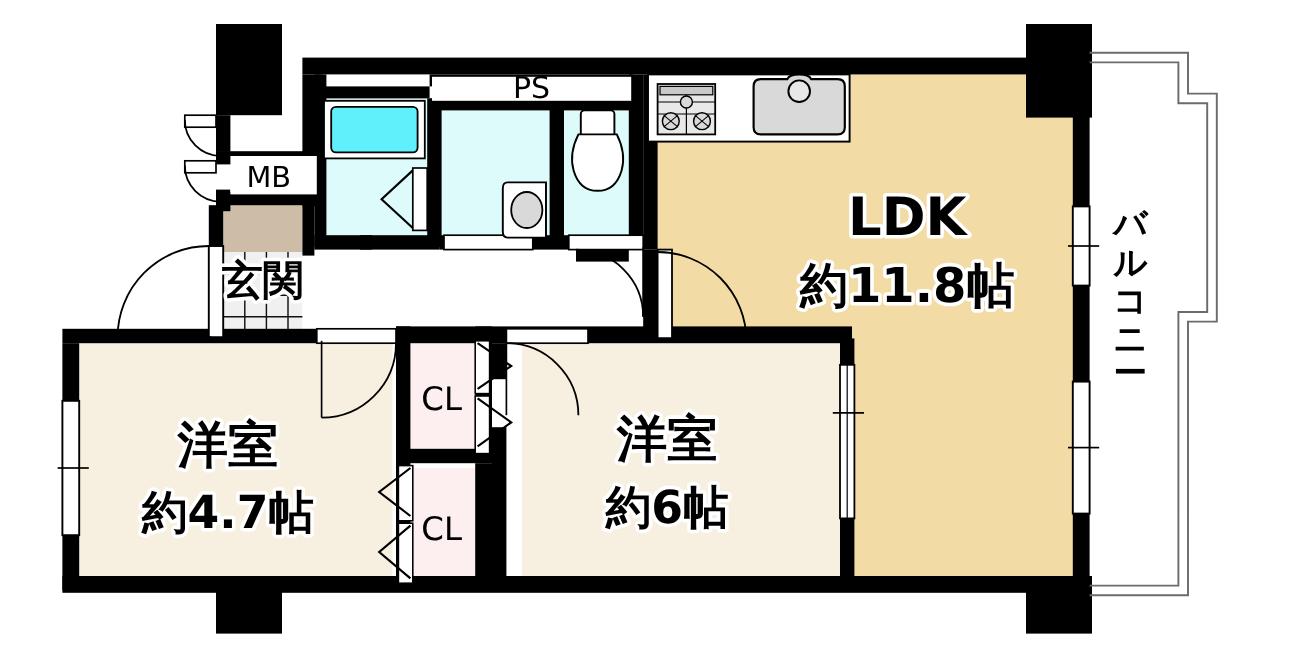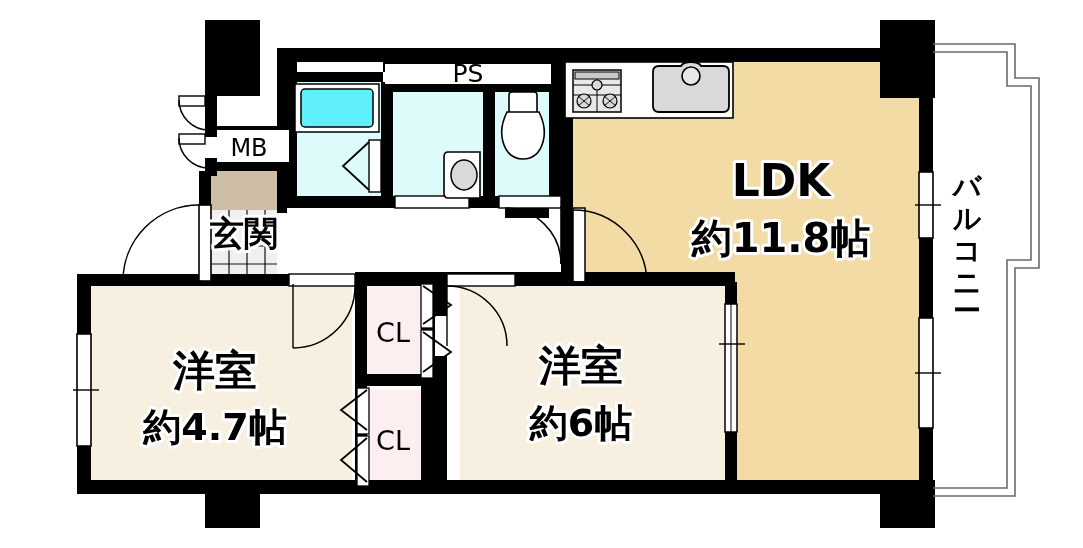--- a/index.html
+++ b/index.html
@@ -12,21 +12,20 @@
     width: 1083px;
     height: 548px;
     overflow: hidden;
     font-family: "Liberation Sans", "DejaVu Sans", sans-serif;
   }
   #floorplan-root {
     position: relative;
     width: 905px;
     height: 548px;
     background: #ffffff;
-    padding-left: 25px;
   }
   svg.plan {
     display: block;
     width: 1083px;
     height: 548px;
   }
   .wall        { fill: #000000; }
   .hairline    { fill: none; stroke: #111111; stroke-width: 1.2; }
   .arcline     { fill: none; stroke: #000000; stroke-width: 1.5; }
   .fixline     { fill: none; stroke: #000000; stroke-width: 1.8; }

